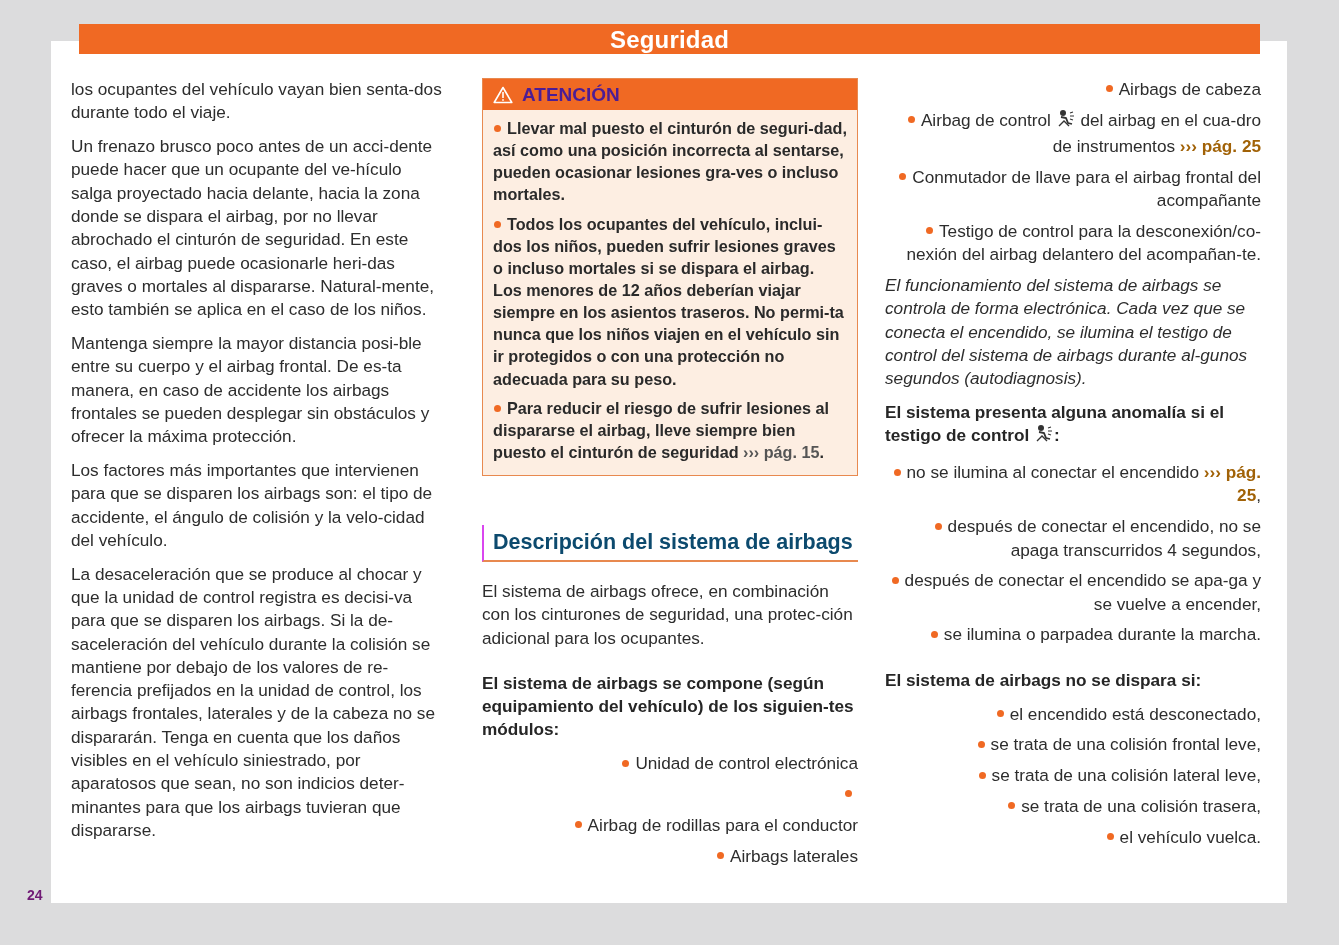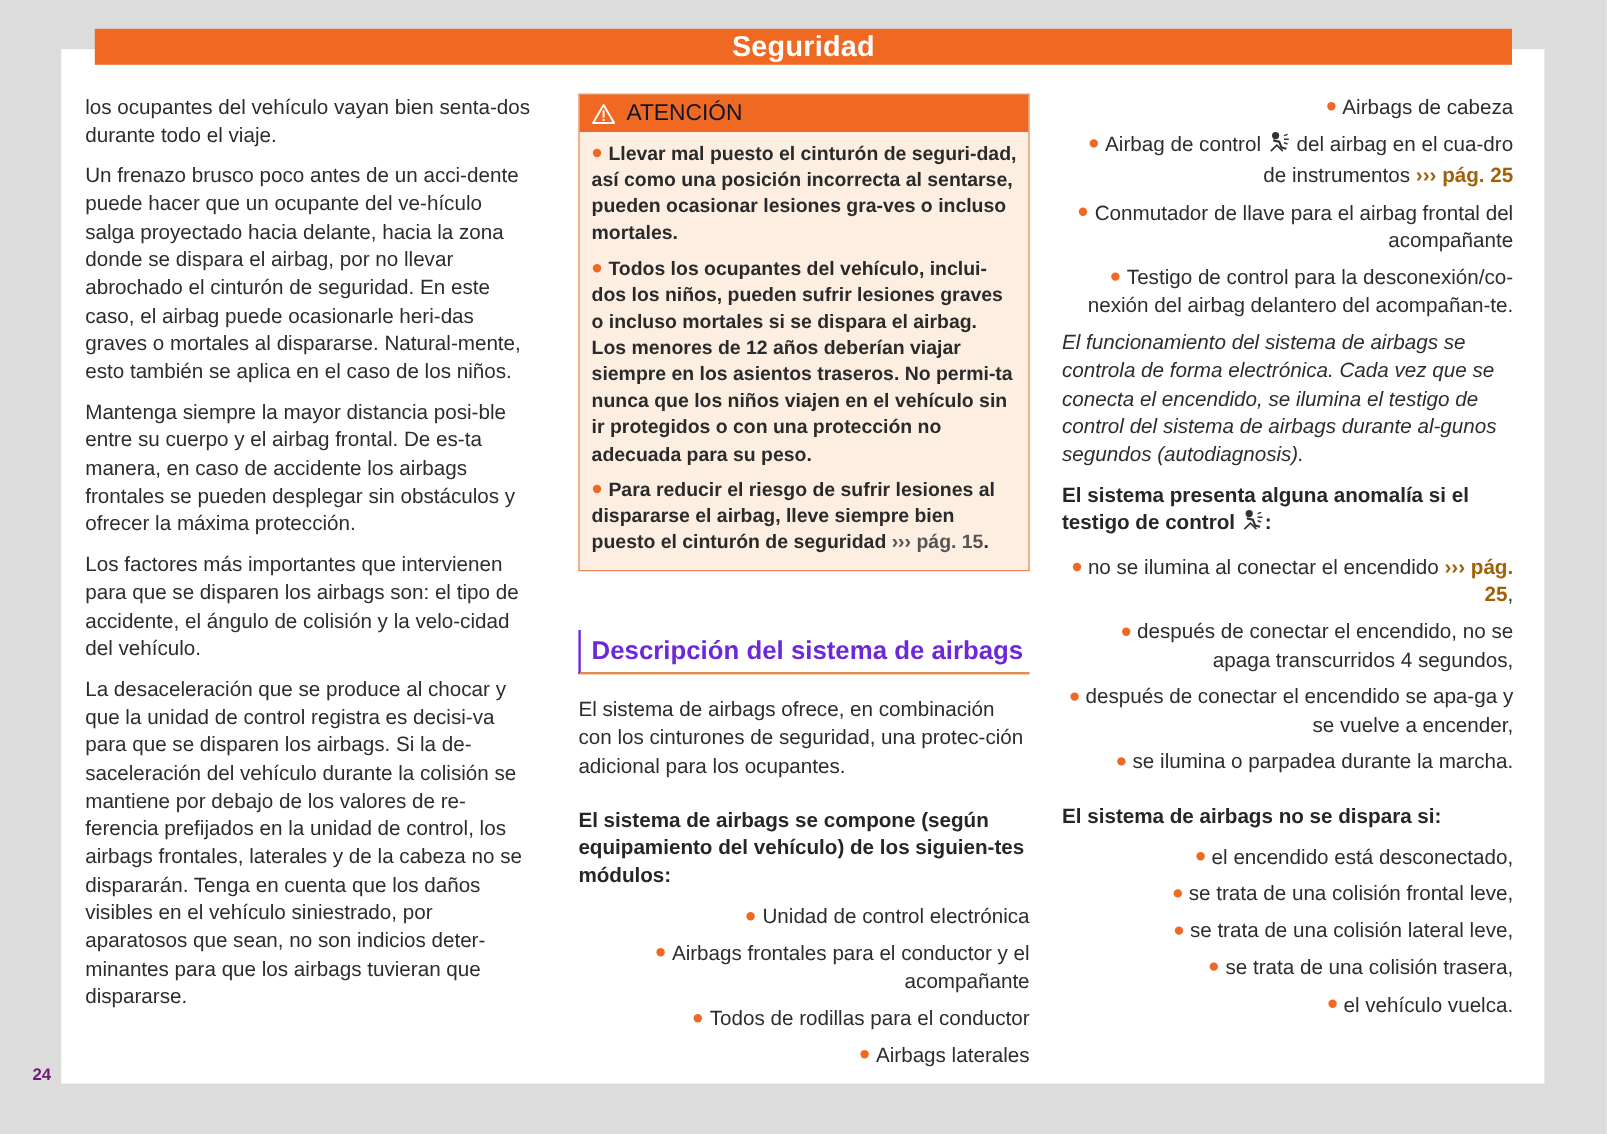--- a/index.html
+++ b/index.html
@@ -48,22 +48,22 @@
   .col-mid { left: 482px; width: 376px; }
   .col-right { left: 885px; width: 376px; }
 
   .warn {
     border: 1.5px solid #e8894f;
     background: #fdeee2;
     margin: 0;
   }
   .warn-head {
     background: #f06923;
-    color: #0f172a;
-    font-weight: normal;
+    color: #4c1d95;
+    font-weight: bold;
     font-size: 19px;
     height: 31px;
     line-height: 32px;
     padding-left: 10px;
     display: flex;
     align-items: center;
   }
   .warn-head .tri { margin-right: 9px; display: inline-flex; }
   .warn-body {
     padding: 7px 10px 4px 10px;
@@ -78,26 +78,26 @@
     width: 7px; height: 7px;
     background: #f06923;
     border-radius: 50%;
     margin: 0 6px 3px 1px;
     vertical-align: middle;
   }
   .ref { font-weight: bold; color: #a16207; }
   .warn-body .ref { color: #555; }
   .section-title {
     margin-top: 49px;
-    border-left: 2px solid #6d28d9;
+    border-left: 2px solid #d946ef;
     border-bottom: 2px solid #e8894f;
     padding: 4px 0 4px 9px;
     font-size: 21.5px;
     font-weight: bold;
-    color: #6d28d9;
+    color: #0c4a6e;
     line-height: 27px;
   }
   .sub-title { font-weight: bold; color: #262626; }
   .list { margin: 0; padding: 0; list-style: none; }
   .list li { margin: 0 0 7.5px 0; text-align: right; }
   .icon-inline { display: inline-block; vertical-align: -3px; }
 </style>
 </head>
 <body>
 
@@ -131,22 +131,22 @@
       <p><span class="bullet"></span><span>Para reducir el riesgo de sufrir lesiones al dispararse el airbag, lleve siempre bien puesto el cinturón de seguridad </span><span class="ref">››› pág. 15</span><span>.</span></p>
     </div>
   </div>
 
   <div class="section-title">Descripción del sistema de airbags</div>
 
   <p style="margin-top:18px;">El sistema de airbags ofrece, en combinación con los cinturones de seguridad, una protec-ción adicional para los ocupantes.</p>
   <p style="margin-top:22px;" class="sub-title">El sistema de airbags se compone (según equipamiento del vehículo) de los siguien-tes módulos:</p>
   <ul class="list">
     <li><span class="bullet"></span><span>Unidad de control electrónica</span></li>
-    <li><span class="bullet"></span><span>Airbags frontales para el conductor y el acompañante</span></li>
-    <li><span class="bullet"></span><span>Todos de rodillas para el conductor</span></li>
+    <li><span class="bullet"></span></li>
+    <li><span class="bullet"></span><span>Airbag de rodillas para el conductor</span></li>
     <li><span class="bullet"></span><span>Airbags laterales</span></li>
   </ul>
 </div>
 
 <div class="col col-right">
   <ul class="list">
     <li><span class="bullet"></span><span>Airbags de cabeza</span></li>
     <li><span class="bullet"></span><span>Airbag de control </span><span class="icon-inline"><svg width="20" height="20" viewBox="0 0 20 20">
             <circle cx="7" cy="4" r="3" fill="#333"></circle>
             <path d="M5 8 L10 9 L12 14 L16 15" stroke="#333" stroke-width="1.8" fill="none"></path>

